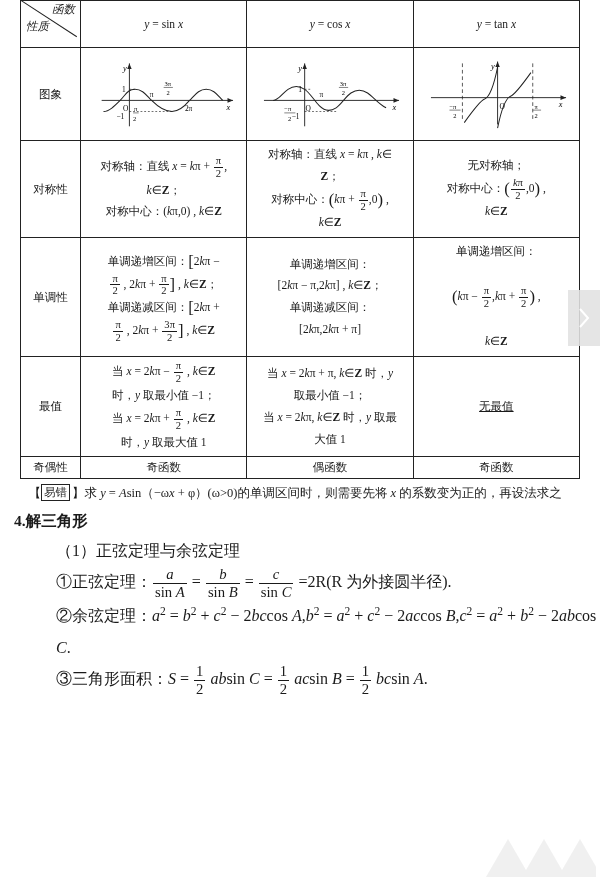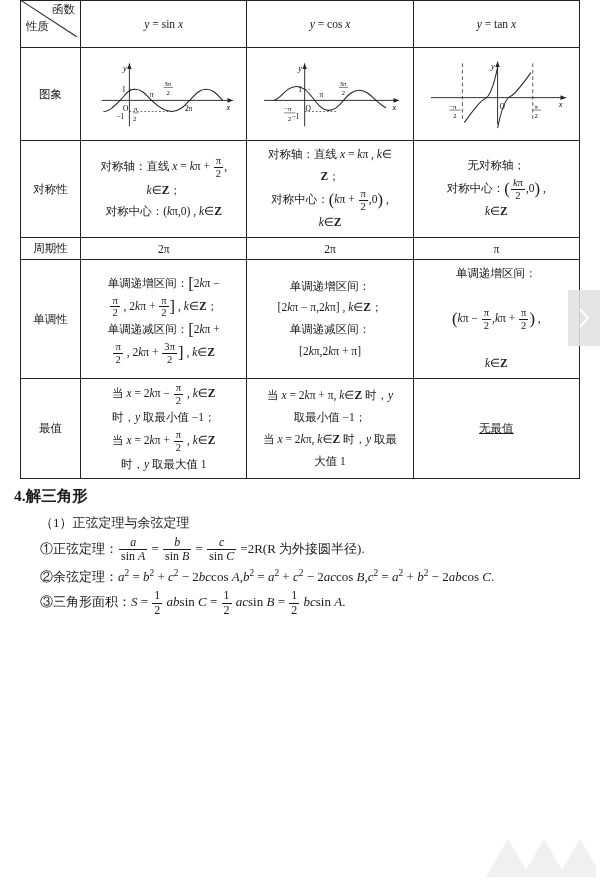--- a/index.html
+++ b/index.html
@@ -42,20 +42,21 @@
     padding: 3px 4px;
   }
   .col-label { width: 60px; }
   .col-fn { width: 166px; }
 
   
   .diag {
     position: relative;
     height: 40px;
     padding: 0;
+    font-style: italic;
   }
   .diag .line {
     position: absolute;
     left: 0; top: 0;
     width: 100%; height: 100%;
     overflow: hidden;
   }
   .diag .line:after {
     content: "";
     position: absolute;
@@ -132,23 +133,23 @@
     line-height: 1.25;
     margin-right: 2px;
     vertical-align: 1px;
   }
   .sec3 {
     font-size: 15.5px;
     font-weight: bold;
     margin: 7px 0 3px 14px;
   }
   .body-line {
-    font-size: 13px;
+    font-size: 16px;
     line-height: 1.95;
-    margin-left: 40px;
+    margin-left: 56px;
   }
 
   
   .next-arrow {
     position: absolute;
     right: 0;
     top: 290px;
     width: 32px;
     height: 56px;
     background: rgba(225,225,225,0.88);
@@ -281,26 +282,20 @@
           对称中心：<span class="brk">(</span><i class="m">k</i>π + <span class="frac"><span class="num">π</span><span class="den">2</span></span>,0<span class="brk">)</span> ,<br>
           <i class="m">k</i>∈<span class="bf">Z</span>
         </td>
         <td class="cell-text">
           无对称轴；<br>
           对称中心：<span class="brk">(</span><span class="frac"><span class="num"><i class="m">k</i>π</span><span class="den">2</span></span>,0<span class="brk">)</span> ,<br>
           <i class="m">k</i>∈<span class="bf">Z</span>
         </td>
       </tr>
 
-      <tr>
-        <td class="rowlabel">周期性</td>
-        <td>2π</td>
-        <td>2π</td>
-        <td>π</td>
-      </tr>
 
       <tr>
         <td class="rowlabel">单调性</td>
         <td class="cell-text">
           单调递增区间：<span class="brk">[</span>2<i class="m">k</i>π −<br>
           <span class="frac"><span class="num">π</span><span class="den">2</span></span> , 2<i class="m">k</i>π + <span class="frac"><span class="num">π</span><span class="den">2</span></span><span class="brk">]</span> , <i class="m">k</i>∈<span class="bf">Z</span>；<br>
           单调递减区间：<span class="brk">[</span>2<i class="m">k</i>π +<br>
           <span class="frac"><span class="num">π</span><span class="den">2</span></span> , 2<i class="m">k</i>π + <span class="frac"><span class="num">3π</span><span class="den">2</span></span><span class="brk">]</span> , <i class="m">k</i>∈<span class="bf">Z</span>
         </td>
         <td class="cell-text">
@@ -326,23 +321,32 @@
         </td>
         <td class="cell-text">
           当 <i class="m">x</i> = 2<i class="m">k</i>π + π, <i class="m">k</i>∈<span class="bf">Z</span> 时，<i class="m">y</i><br>
           取最小值 −1；<br>
           当 <i class="m">x</i> = 2<i class="m">k</i>π, <i class="m">k</i>∈<span class="bf">Z</span> 时，<i class="m">y</i> 取最<br>
           大值 1
         </td>
         <td class="cell-center">无最值</td>
       </tr>
 
+      <tr>
+        <td class="rowlabel">奇偶性</td>
+        <td>奇函数</td>
+        <td>偶函数</td>
+        <td>奇函数</td>
+      </tr>
     </tbody>
   </table>
 
+  <div class="note">
+    　【<span class="tagbox">易错</span>】求 <i class="m">y</i> = <i class="m">A</i>sin（−ω<i class="m">x</i> + φ）(ω&gt;0)的单调区间时，则需要先将 <i class="m">x</i> 的系数变为正的，再设法求之
+  </div>
 
   <div class="sec3">4.解三角形</div>
 
   <div class="body-line">（1）正弦定理与余弦定理</div>
 
   <div class="body-line">
     <span>①正弦定理：</span><span class="frac"><span class="num"><i class="m">a</i></span><span class="den">sin <i class="m">A</i></span></span> = <span class="frac"><span class="num"><i class="m">b</i></span><span class="den">sin <i class="m">B</i></span></span> = <span class="frac"><span class="num"><i class="m">c</i></span><span class="den">sin <i class="m">C</i></span></span> <span>=2R(R 为外接圆半径).</span>
   </div>
 
   <div class="body-line">

